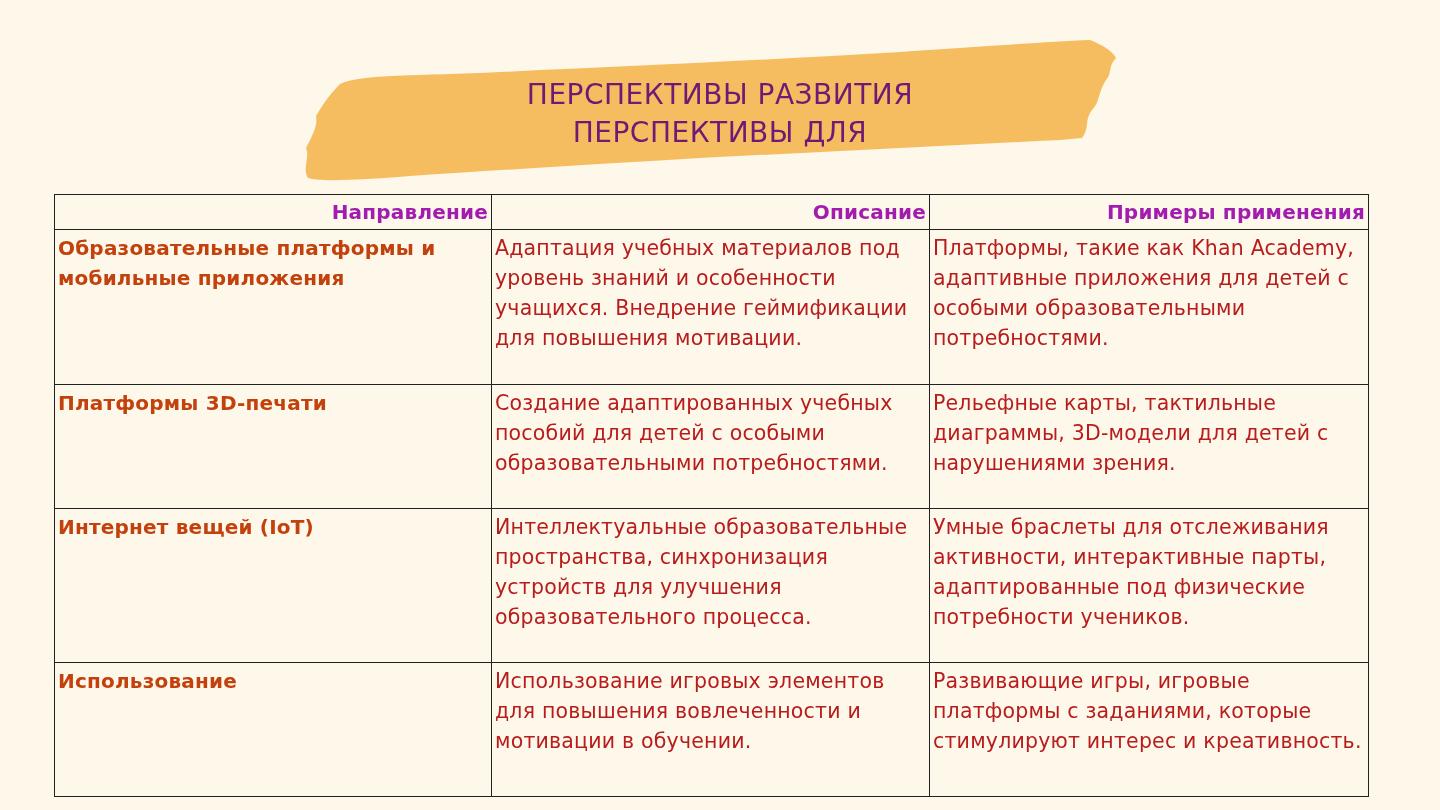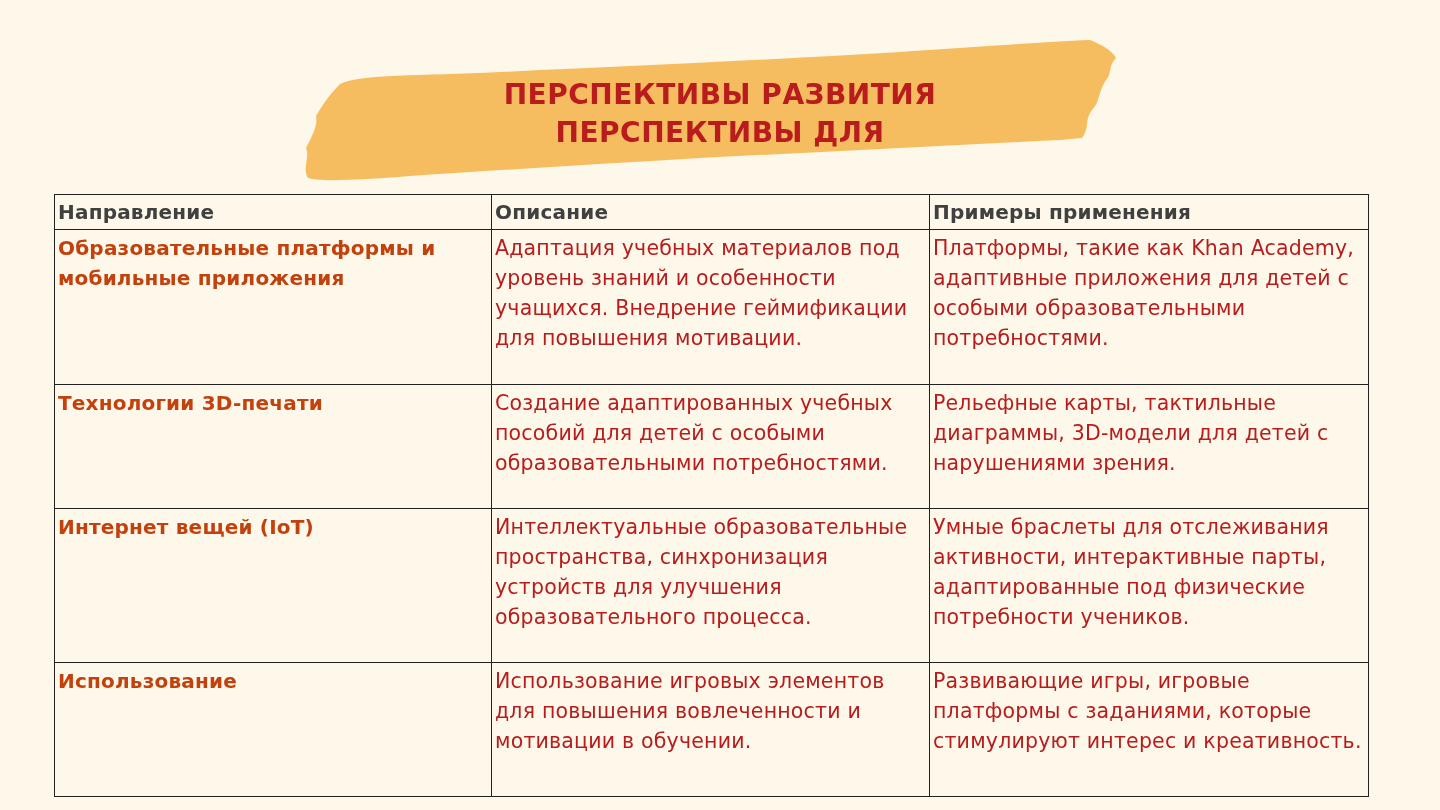--- a/index.html
+++ b/index.html
@@ -8,40 +8,40 @@
       background: #fdf8ea;
       font-family: "DejaVu Sans", sans-serif;
     }
     .slide { position: relative; width: 1440px; height: 810px; background: #fdf8ea; }
 
     .brush {
       position: absolute; left: 300px; top: 36px; width: 820px; height: 150px;
     }
     .title {
       position: absolute; left: 400px; top: 76px; width: 640px;
-      text-align: center; font-weight: bold; font-size: 28px; line-height: 38px;
-      color: #b91c1c; letter-spacing: 0.5px;
+      text-align: center; font-weight: normal; font-size: 28px; line-height: 38px;
+      color: #701a75; letter-spacing: 0.5px;
     }
     .title .l3 { display: block; margin-left: -140px; }
 
     table.grid {
       position: absolute; left: 54px; top: 194px; width: 1314px;
       border-collapse: collapse; table-layout: fixed;
       background: #fdf8ea;
     }
     table.grid th, table.grid td {
       border: 1.5px solid #222;
       vertical-align: top;
       font-size: 20.5px; line-height: 30px;
       padding: 3px 3px 4px 3px;
       color: #b91c1c;
       letter-spacing: 0.2px;
     }
     table.grid th {
-      color: #404040; font-weight: bold; text-align: left;
+      color: #a21caf; font-weight: bold; text-align: right;
       padding: 2px 3px; height: 34px; line-height: 30px;
       font-size: 20px;
     }
     table.grid td.dir { color: #c2410c; font-weight: bold; font-size: 20px; }
     col.c1 { width: 437px; }
     col.c2 { width: 438px; }
     col.c3 { width: 439px; }
     tr.r1 td { height: 155px; }
     tr.r2 td { height: 124px; }
     tr.r3 td { height: 154px; }
@@ -74,21 +74,21 @@
         <th>Примеры применения</th>
       </tr>
     </thead>
     <tbody>
       <tr class="r1">
         <td class="dir">Образовательные платформы и мобильные приложения</td>
         <td>Адаптация учебных материалов под уровень знаний и особенности учащихся. Внедрение геймификации для повышения мотивации.</td>
         <td>Платформы, такие как Khan Academy, адаптивные приложения для детей с особыми образовательными потребностями.</td>
       </tr>
       <tr class="r2">
-        <td class="dir">Технологии 3D-печати</td>
+        <td class="dir">Платформы 3D-печати</td>
         <td>Создание адаптированных учебных пособий для детей с особыми образовательными потребностями.</td>
         <td>Рельефные карты, тактильные диаграммы, 3D-модели для детей с нарушениями зрения.</td>
       </tr>
       <tr class="r3">
         <td class="dir">Интернет вещей (IoT)</td>
         <td>Интеллектуальные образовательные пространства, синхронизация устройств для улучшения образовательного процесса.</td>
         <td>Умные браслеты для отслеживания активности, интерактивные парты, адаптированные под физические потребности учеников.</td>
       </tr>
       <tr class="r4">
         <td class="dir">Использование</td>

